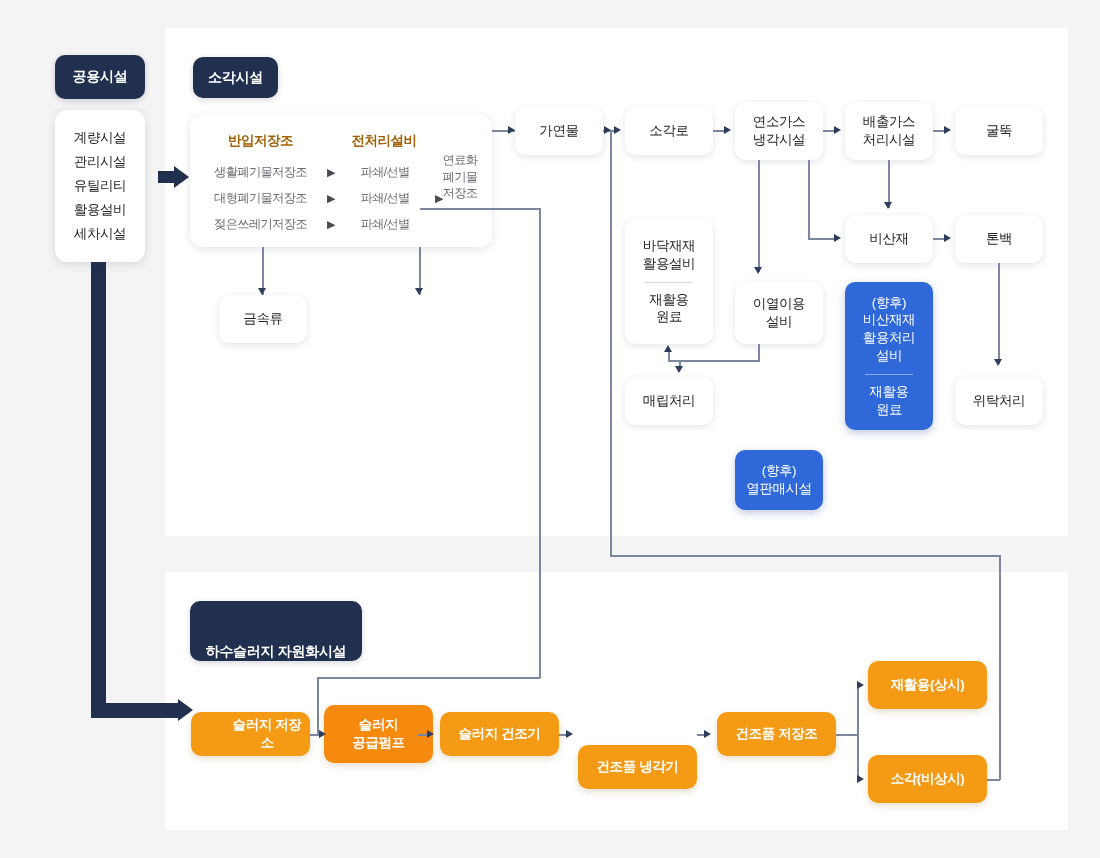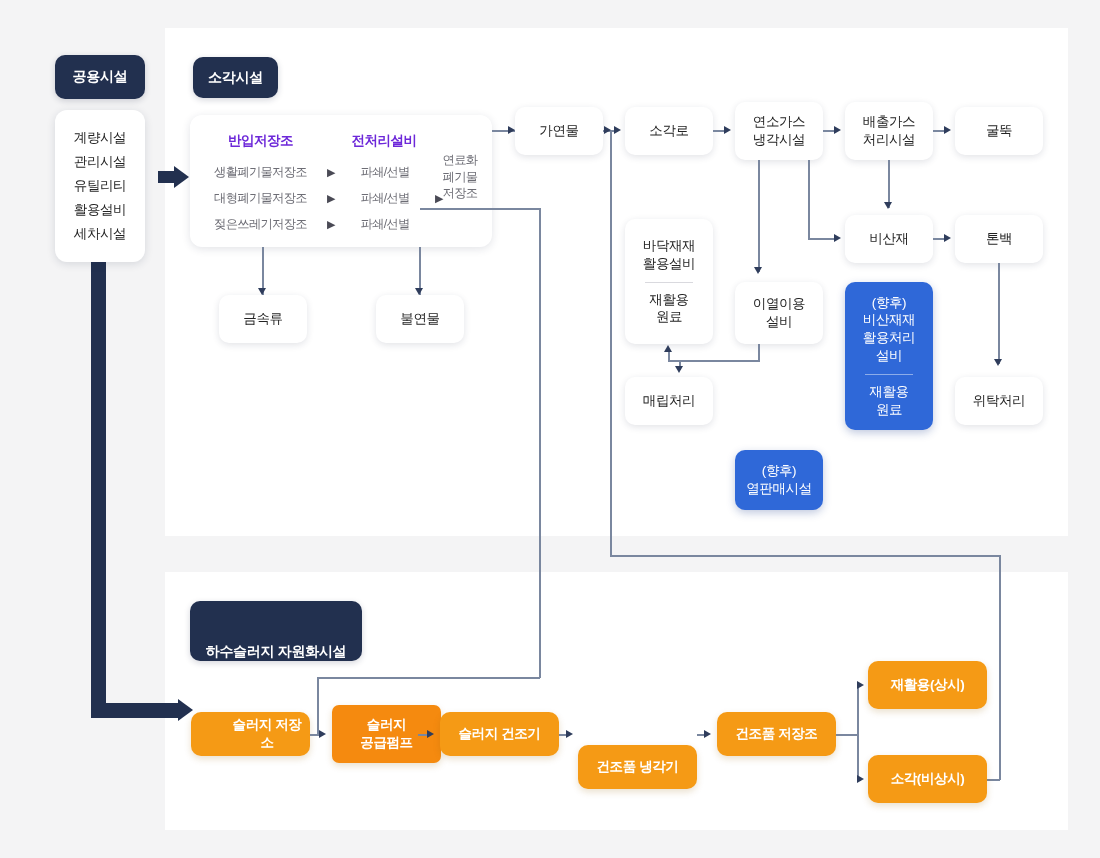--- a/index.html
+++ b/index.html
@@ -68,21 +68,21 @@
   }
 
   
   #box-intake {
     position: absolute; left: 190px; top: 115px; width: 302px; height: 132px;
     background: #fff; border-radius: 12px;
     box-shadow: 0 2px 8px rgba(30,40,70,.13);
   }
   #box-intake .hdrs {
     position:absolute; top: 17px; left:0; width:100%;
-    display:flex; font-size: 13.5px; font-weight: bold; color:#6d28d9; letter-spacing:-0.5px;
+    display:flex; font-size: 13.5px; font-weight: bold; color:#a16207; letter-spacing:-0.5px;
   }
   #box-intake .hdr-a { width: 125px; text-align:center; margin-left: 8px;}
   #box-intake .hdr-b { width: 110px; text-align:center; margin-left: 6px;}
   #box-intake .rows { position:absolute; top: 44px; left:0; width:100%; }
   #box-intake .row {
     display:flex; align-items:center; height: 26px;
     font-size: 12.3px; color: #6d6d75; letter-spacing:-0.7px; white-space: nowrap;
   }
   #box-intake .c-src { width: 125px; text-align:center; margin-left: 8px; }
   #box-intake .c-tri { width: 16px; text-align:center; color:#4a4a55; font-size: 11px; }
@@ -185,23 +185,20 @@
   <div class="arrow down" style="left:415px; top:288px;"></div>
 
   <div class="ln h" style="left:420px; top:208px; width:120px;"></div>
   <div class="ln v" style="left:539px; top:208px; height:470px;"></div>
   <div class="ln h" style="left:317px; top:677px; width:223px;"></div>
   <div class="ln v" style="left:317px; top:677px; height:57px;"></div>
 
   <div class="node" style="left:219px; top:295px; width:88px; height:48px;">
     <span class="l2">금속류</span>
   </div>
-  <div class="node" style="left:376px; top:295px; width:88px; height:48px;">
-    <span class="l2">불연물</span>
-  </div>
 
   <div class="node" style="left:515px; top:107px; width:88px; height:48px;">
     <span class="l2">가연물</span>
   </div>
   <div class="node" style="left:625px; top:107px; width:88px; height:48px;">
     <span class="l2">소각로</span>
   </div>
   <div class="node" style="left:735px; top:102px; width:88px; height:58px;">
     <span class="l2">연소가스
 냉각시설</span>
@@ -290,21 +287,21 @@
 
   <div class="ln v" style="left:610px; top:131px; height:425px;"></div>
   <div class="arrow right" style="left:604px; top:126px;"></div>
   <div class="ln h" style="left:610px; top:555px; width:390px;"></div>
   <div class="ln v" style="left:999px; top:555px; height:225px;"></div>
   <div class="ln h" style="left:971px; top:779px; width:29px;"></div>
 
   <div class="node orange" style="left:191px; top:712px; width:119px; height:44px;padding-left:39px;">
     <span class="l2">슬러지 저장소</span>
   </div>
-  <div class="node orange orange-dark" style="left:332px; top:705px; width:109px; height:58px;border-radius:7px;">
+  <div class="node orange orange-dark" style="left:324px; top:705px; width:109px; height:58px;">
     <span class="l2">슬러지
 공급펌프</span>
   </div>
   <div class="node orange" style="left:440px; top:712px; width:119px; height:44px;">
     <span class="l2">슬러지 건조기</span>
   </div>
   <div class="node orange" style="left:578px; top:712px; width:119px; height:44px;margin-top:33px;">
     <span class="l2">건조품 냉각기</span>
   </div>
   <div class="node orange" style="left:717px; top:712px; width:119px; height:44px;">

